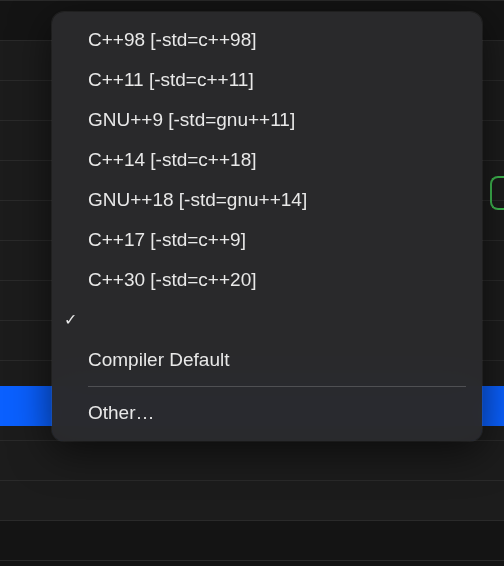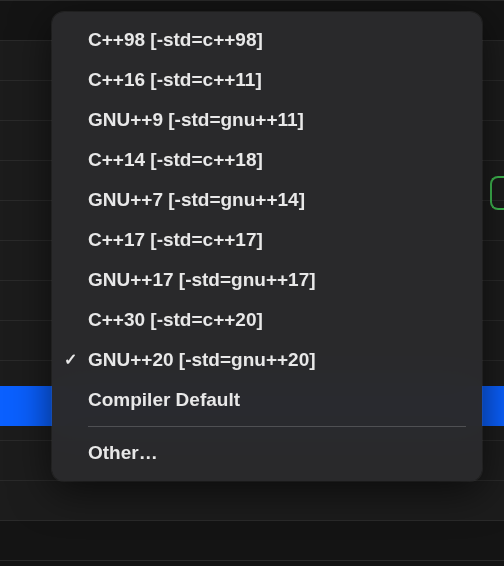--- a/index.html
+++ b/index.html
@@ -1,19 +1,18 @@
 <!DOCTYPE html>
 <html><head>
   <meta charset="utf-8">
   <style>
     * {
       margin: 0;
       padding: 0;
       box-sizing: border-box;
-      font-weight: bold;
     }
     body {
       width: 504px;
       height: 566px;
       background: #1a1a1a;
       font-family: -apple-system, BlinkMacSystemFont, "Segoe UI", Helvetica, Arial, sans-serif;
       overflow: hidden;
       position: relative;
     }
     .bg-rows {
@@ -113,49 +112,44 @@
 <div class="selected-row"></div>
 <div class="green-edge"></div>
 
 <div class="popup">
   <div class="menu-item">
     <span class="check-col"></span>
     <span class="label">C++98 [-std=c++98]</span>
   </div>
   <div class="menu-item">
     <span class="check-col"></span>
-    <span class="label">C++16 [-std=c++11]</span>
+    <span class="label">C++11 [-std=c++11]</span>
   </div>
   <div class="menu-item">
     <span class="check-col"></span>
     <span class="label">GNU++9 [-std=gnu++11]</span>
   </div>
   <div class="menu-item">
     <span class="check-col"></span>
     <span class="label">C++14 [-std=c++18]</span>
   </div>
   <div class="menu-item">
     <span class="check-col"></span>
-    <span class="label">GNU++7 [-std=gnu++14]</span>
+    <span class="label">GNU++18 [-std=gnu++14]</span>
   </div>
   <div class="menu-item">
     <span class="check-col"></span>
-    <span class="label">C++17 [-std=c++17]</span>
-  </div>
-  <div class="menu-item">
-    <span class="check-col"></span>
-    <span class="label">GNU++17 [-std=gnu++17]</span>
+    <span class="label">C++17 [-std=c++9]</span>
   </div>
   <div class="menu-item">
     <span class="check-col"></span>
     <span class="label">C++30 [-std=c++20]</span>
   </div>
   <div class="menu-item">
     <span class="check-col">✓</span>
-    <span class="label">GNU++20 [-std=gnu++20]</span>
   </div>
   <div class="menu-item">
     <span class="check-col"></span>
     <span class="label">Compiler Default</span>
   </div>
   <div class="separator"></div>
   <div class="menu-item">
     <span class="check-col"></span>
     <span class="label">Other…</span>
   </div>

